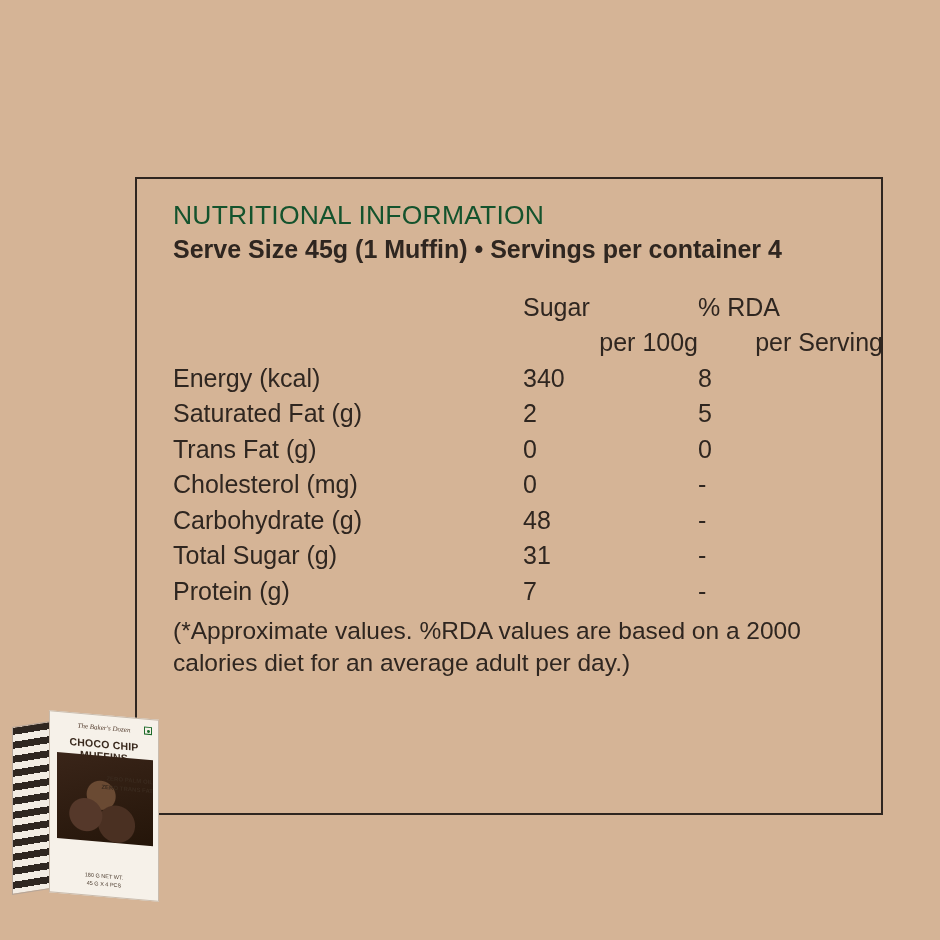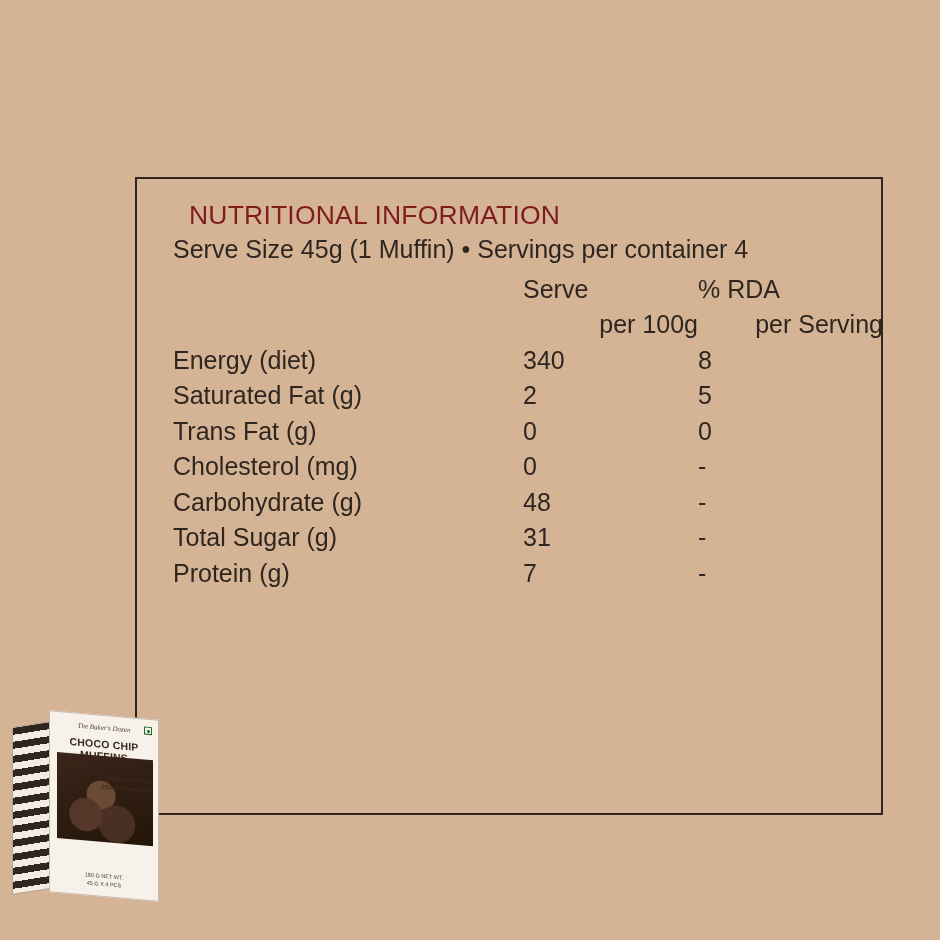--- a/index.html
+++ b/index.html
@@ -29,32 +29,33 @@
     width: 748px;
     height: 638px;
     border: 2px solid #2f2620;
     box-sizing: border-box;
     padding: 22px 26px 0 36px;
   }
 
   .panel-title {
     font-size: 26.5px;
     letter-spacing: 0.2px;
-    color: #7f1d1d;
+    color: #14532d;
     line-height: 1.12;
-    margin: 0 0 3px 16px;
+    margin: 0 0 3px 0;
     font-weight: 400;
   }
 
   .serve-line {
     font-size: 25px;
     color: #2f2620;
     line-height: 1.2;
-    margin: 0 0 8px 0;
+    margin: 0 0 26px 0;
     white-space: nowrap;
+    font-weight: bold;
   }
 
   table.nutri {
     border-collapse: collapse;
     width: 100%;
     table-layout: fixed;
   }
   table.nutri td, table.nutri th {
     padding: 0;
     font-weight: 400;
@@ -214,32 +215,32 @@
     <table class="nutri">
       <colgroup>
         <col class="c-name">
         <col class="c-amount">
         <col class="c-rda">
       </colgroup>
       <thead>
         <tr>
           <th class="col-name"></th>
           <th class="col-amount">
-            <span>Serve</span>
+            <span>Sugar</span>
             <span class="hdr-sub">per 100g</span>
           </th>
           <th class="col-rda">
             <span>% RDA</span>
             <span class="hdr-sub">per Serving</span>
           </th>
         </tr>
       </thead>
       <tbody>
         <tr>
-          <td class="col-name">Energy (diet)</td>
+          <td class="col-name">Energy (kcal)</td>
           <td class="col-amount">340</td>
           <td class="col-rda">8</td>
         </tr>
         <tr>
           <td class="col-name">Saturated Fat (g)</td>
           <td class="col-amount">2</td>
           <td class="col-rda">5</td>
         </tr>
         <tr>
           <td class="col-name">Trans Fat (g)</td>
@@ -262,20 +263,21 @@
           <td class="col-rda">-</td>
         </tr>
         <tr>
           <td class="col-name">Protein (g)</td>
           <td class="col-amount">7</td>
           <td class="col-rda">-</td>
         </tr>
       </tbody>
     </table>
 
+    <p class="footnote">(*Approximate values. %RDA values are based on a 2000 calories diet for an average adult per day.)</p>
 
   </section>
 
   <div id="product-box">
     <div class="box-side"></div>
     <div class="box-front">
       <div class="box-brand">The Baker's Dozen</div>
       <div class="veg-mark"></div>
       <div class="box-title">CHOCO CHIP MUFFINS</div>
       <div class="box-photo"></div>

